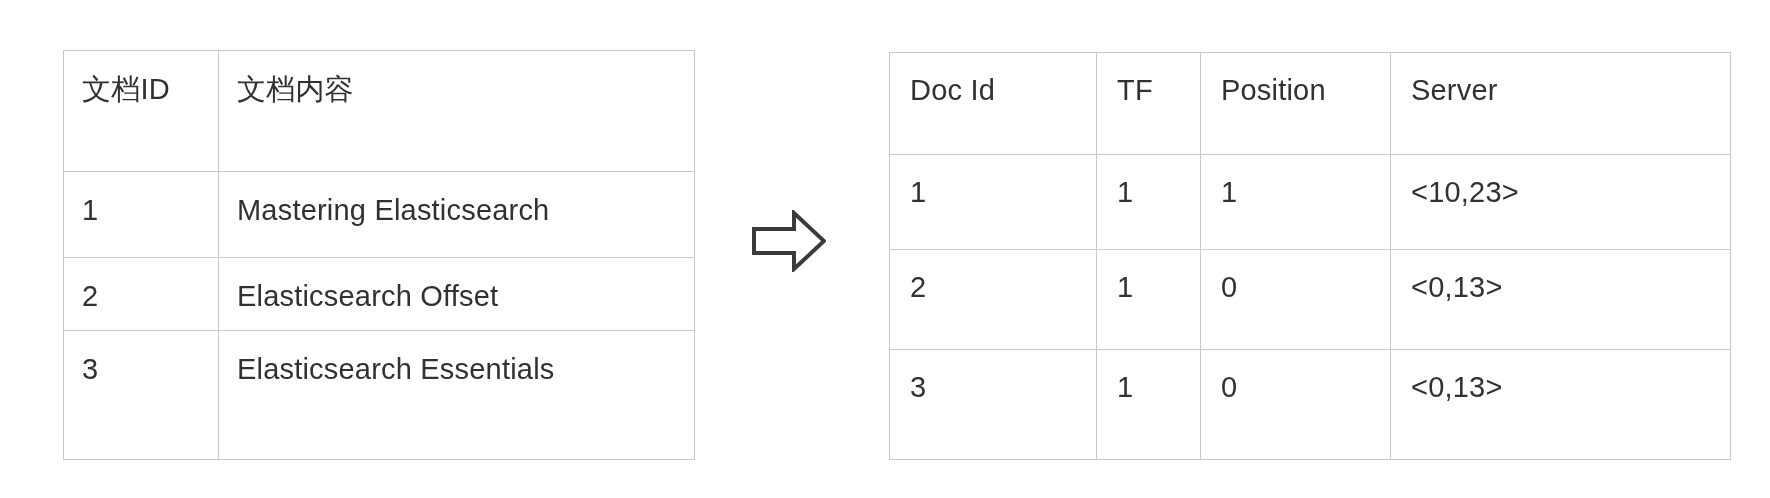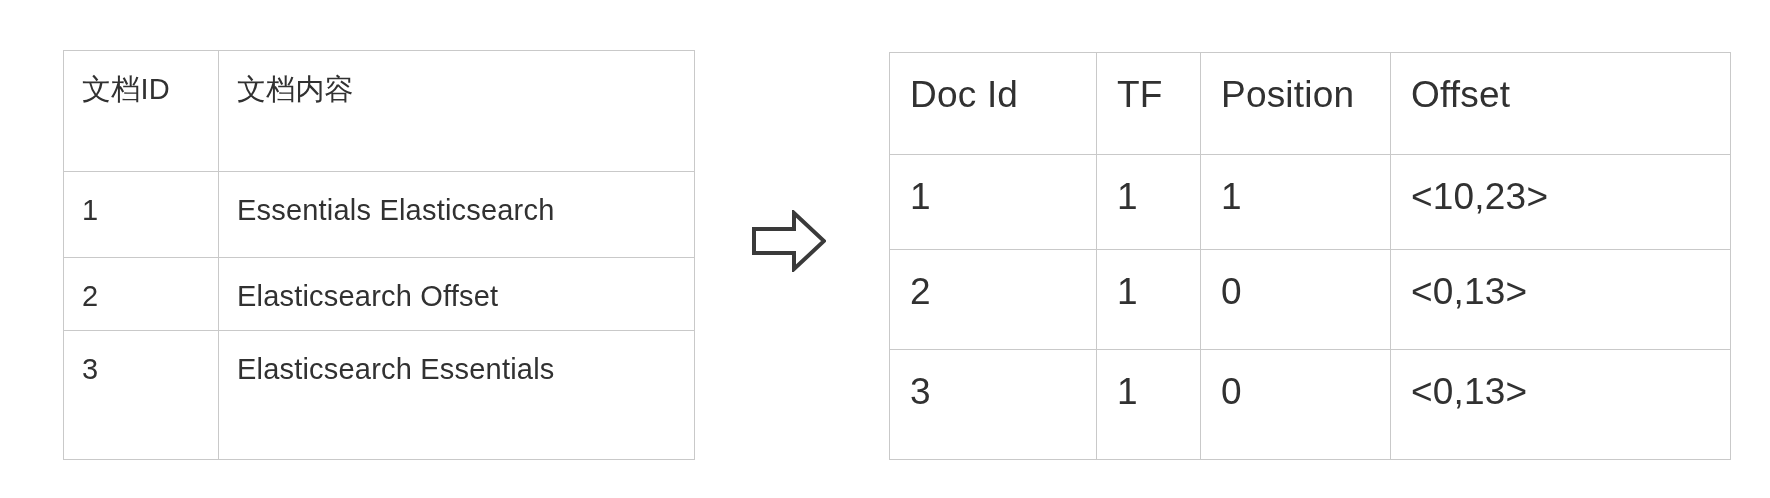--- a/index.html
+++ b/index.html
@@ -82,21 +82,21 @@
     height: 403px;
   }
   #posting-table col.c-docid  { width: 207px; }
   #posting-table col.c-tf     { width: 104px; }
   #posting-table col.c-pos    { width: 190px; }
   #posting-table col.c-offset { width: 340px; }
 
   #posting-table th,
   #posting-table td {
     padding: 21px 0 0 20px;
-    font-size: 37px;
+    font-size: 29px;
     line-height: 1.15;
     letter-spacing: 0.2px;
   }
   #posting-table tr.r-head td { height: 80px; }
   #posting-table tr.r-1 td    { height: 73px; }
   #posting-table tr.r-2 td    { height: 78px; }
   #posting-table tr.r-3 td    { height: 88px; }
 </style>
 </head>
 <body>
@@ -108,21 +108,21 @@
       <col class="c-id">
       <col class="c-content">
     </colgroup>
     <tbody>
       <tr class="r-head">
         <td>文档ID</td>
         <td>文档内容</td>
       </tr>
       <tr class="r-1">
         <td>1</td>
-        <td>Essentials Elasticsearch</td>
+        <td>Mastering Elasticsearch</td>
       </tr>
       <tr class="r-2">
         <td>2</td>
         <td>Elasticsearch Offset</td>
       </tr>
       <tr class="r-3">
         <td>3</td>
         <td>Elasticsearch Essentials</td>
       </tr>
     </tbody>
@@ -139,21 +139,21 @@
       <col class="c-docid">
       <col class="c-tf">
       <col class="c-pos">
       <col class="c-offset">
     </colgroup>
     <tbody>
       <tr class="r-head">
         <td>Doc Id</td>
         <td>TF</td>
         <td>Position</td>
-        <td>Offset</td>
+        <td>Server</td>
       </tr>
       <tr class="r-1">
         <td>1</td>
         <td>1</td>
         <td>1</td>
         <td>&lt;10,23&gt;</td>
       </tr>
       <tr class="r-2">
         <td>2</td>
         <td>1</td>

